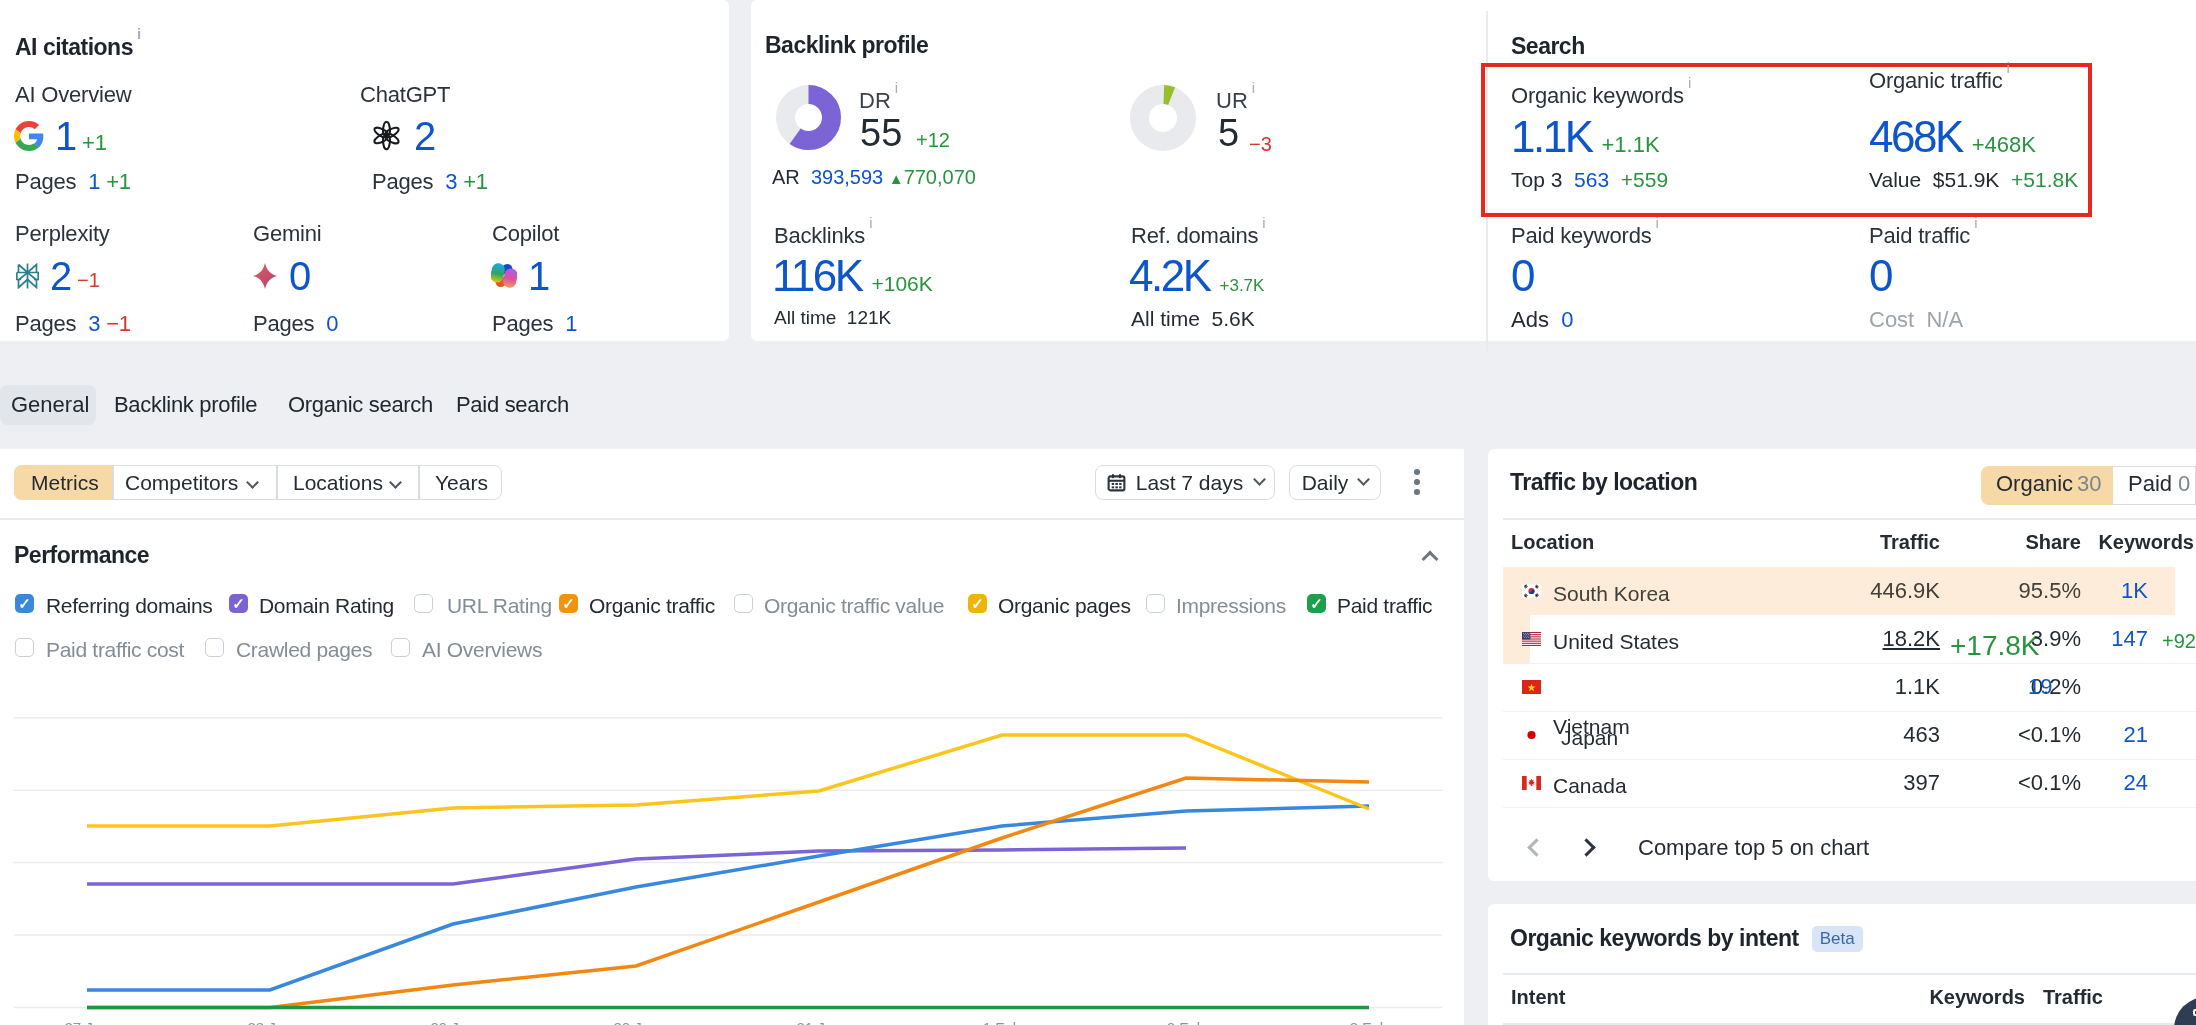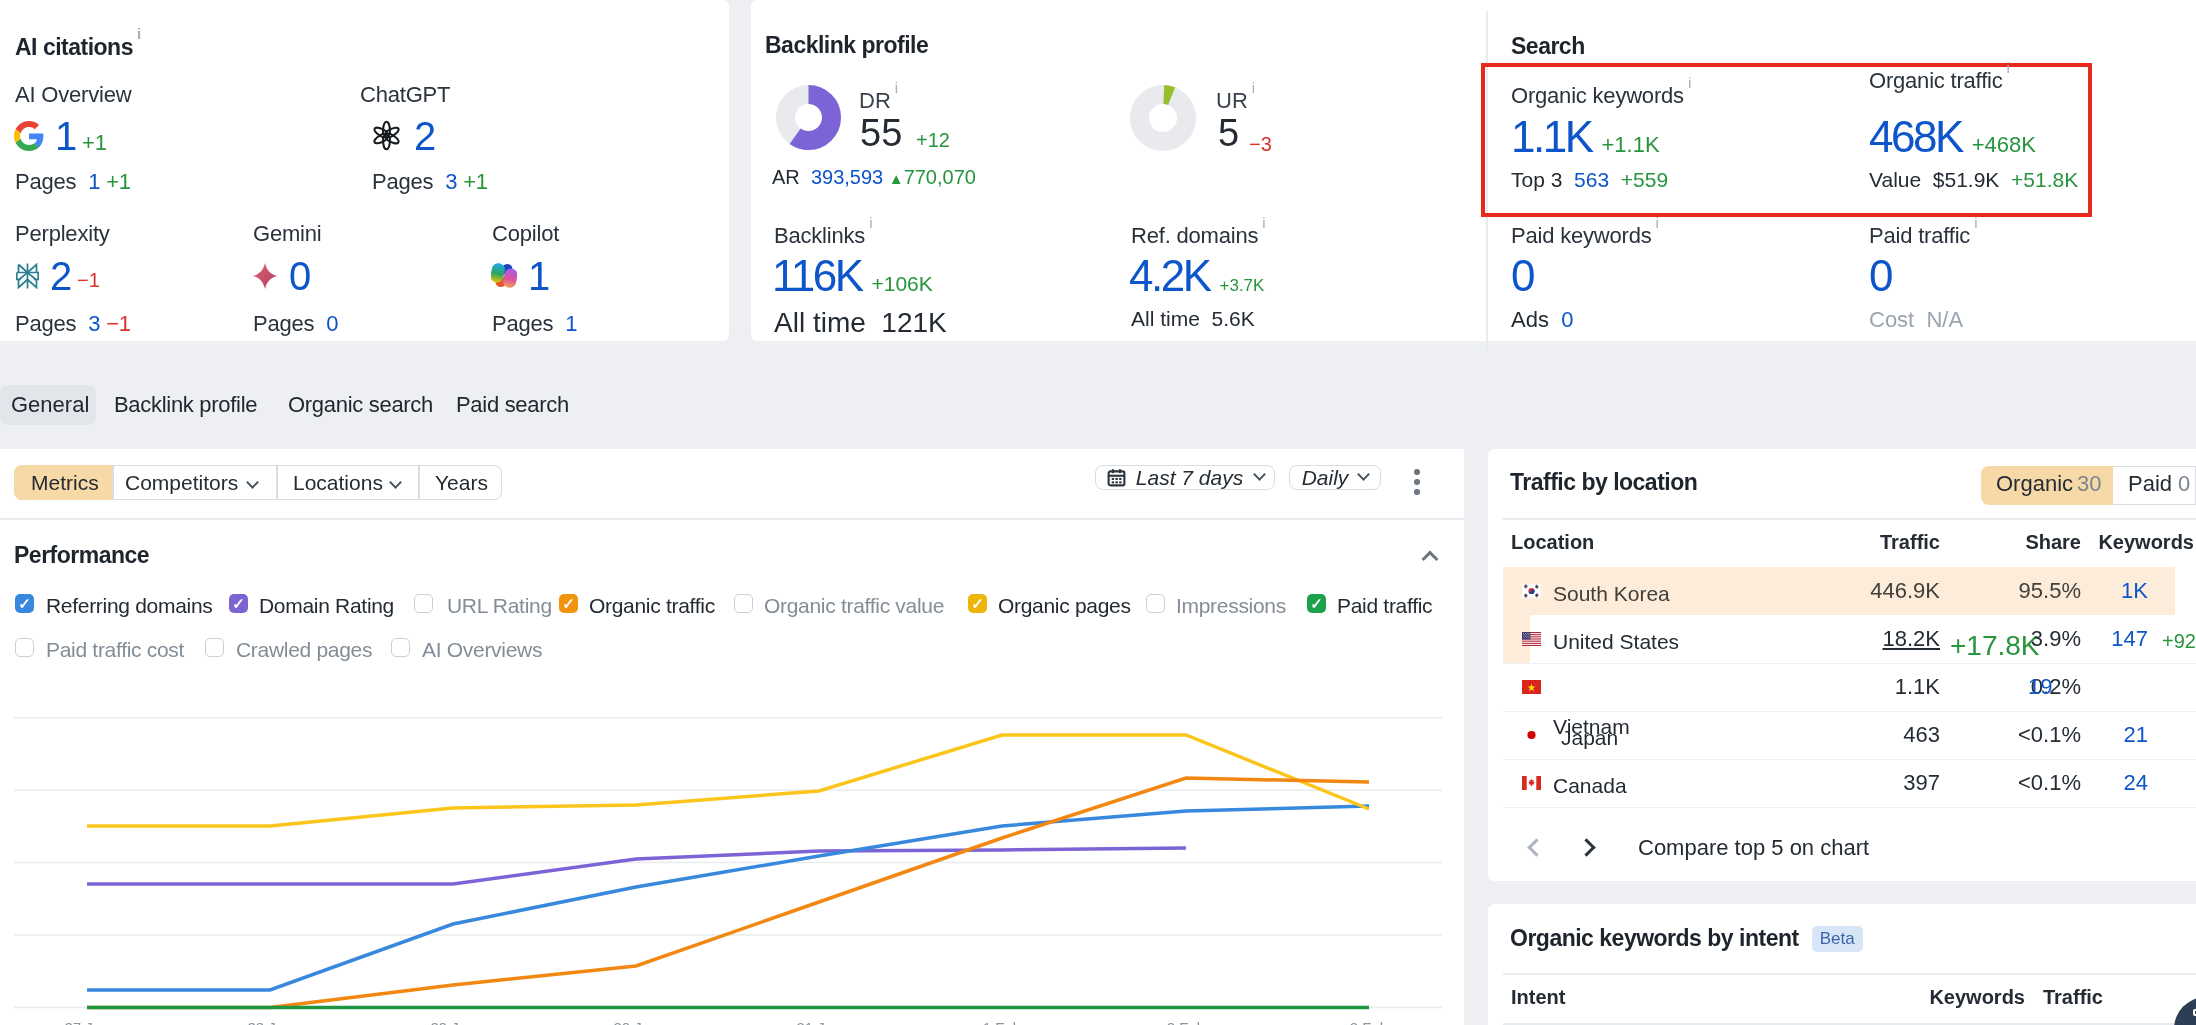--- a/index.html
+++ b/index.html
@@ -17,21 +17,21 @@
   .numrow { display:flex; align-items:baseline; }
   .delta { margin-left:10px; letter-spacing:0; }
   .ainum { font-size:40px; color:#0d55cb; }
   .inf { font-size:15px; color:#a7aeb7; }
   sup.inf { position:relative; top:-7px; margin-left:4px; }
   .chip { position:absolute; width:19px; height:19px; border-radius:5px; }
   .chip.on  { color:#fff; text-align:center; font-size:15px; line-height:19px; font-weight:bold;}
   .chip.off { background:#fff; border:1.5px solid #c9d0d8; }
   .cblabel { position:absolute; font-size:21px; color:#242b33; letter-spacing:-0.3px; }
   .cblabel.off { color:#838d97; }
-  .btn { position:absolute; height:25px; background:#fff; border:1.5px solid #d9dde2; border-radius:8px; font-size:21px; color:#242b33; display:flex; align-items:center; justify-content:center;font-style:italic;}
+  .btn { position:absolute; height:35px; background:#fff; border:1.5px solid #d9dde2; border-radius:8px; font-size:21px; color:#242b33; display:flex; align-items:center; justify-content:center;}
 </style>
 </head>
 <body>
 
 <div class="card" style="left:0;top:11;width:729px;height:341px;border-top-left-radius:0;border-bottom-left-radius:0;"></div>
 <div class="card" style="left:751px;top:11;width:1445px;height:341px;border-top-right-radius:0;border-bottom-right-radius:0;"></div>
 <div class="abs" style="left:1486px;top:11px;width:2px;height:341px;background:#e9ecef;"></div>
 
 <div class="abs t-title" style="left:15px;top:32px;">AI citations<sup class="inf">i</sup></div>
 
@@ -139,21 +139,21 @@
 </div>
 <div class="abs" style="left:1216px;top:86px;font-size:22px;color:#39424c;">UR<sup class="inf">i</sup></div>
 <div class="abs" style="left:1218px;top:112px;font-size:38px;color:#242b33;">5</div>
 <div class="abs t-red" style="left:1249px;top:133px;font-size:20px;">−3</div>
 
 <div class="abs t-label" style="left:774px;top:221px;">Backlinks<sup class="inf">i</sup></div>
 <div class="abs numrow" style="left:772px;top:251px;">
     <span class="bignum">116K</span>
     <span class="delta t-green" style="font-size:21px;">+106K</span>
   </div>
-<div class="abs" style="left:774px;top:307px;font-size:28px;">All time&nbsp; 121K</div>
+<div class="abs" style="left:774px;top:307px;font-size:19px;">All time&nbsp; 121K</div>
 
 <div class="abs t-label" style="left:1131px;top:221px;">Ref. domains<sup class="inf">i</sup></div>
 <div class="abs numrow" style="left:1129px;top:251px;">
     <span class="bignum">4.2K</span>
     <span class="delta t-green" style="font-size:17px;">+3.7K</span>
   </div>
 <div class="abs" style="left:1131px;top:307px;font-size:21px;">All time&nbsp; 5.6K</div>
 
 <div class="abs t-title" style="left:1511px;top:33px;">Search</div>
 <div class="abs" style="left:1481px;top:63px;width:611px;height:154px;border:4.5px solid #e8281e;"></div>

